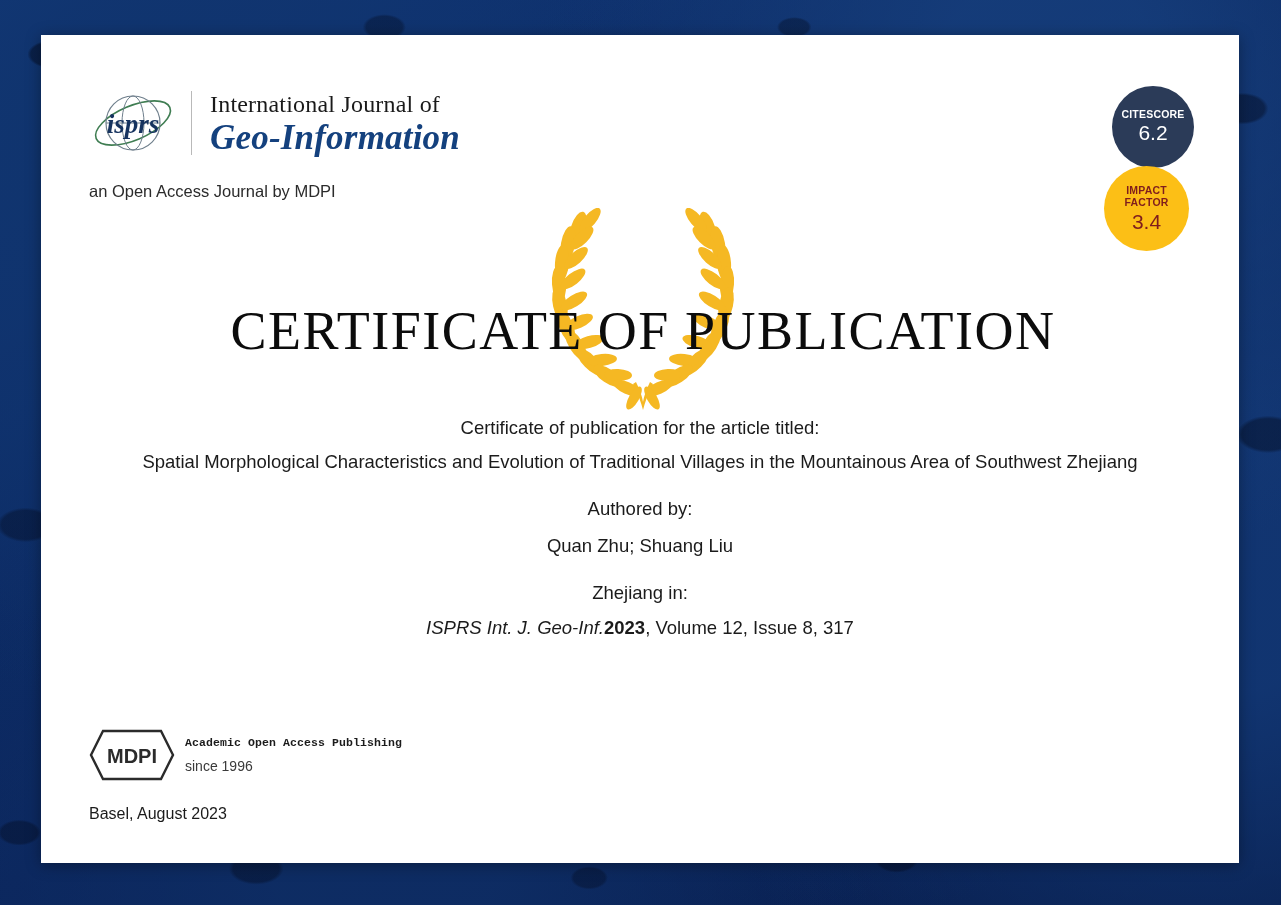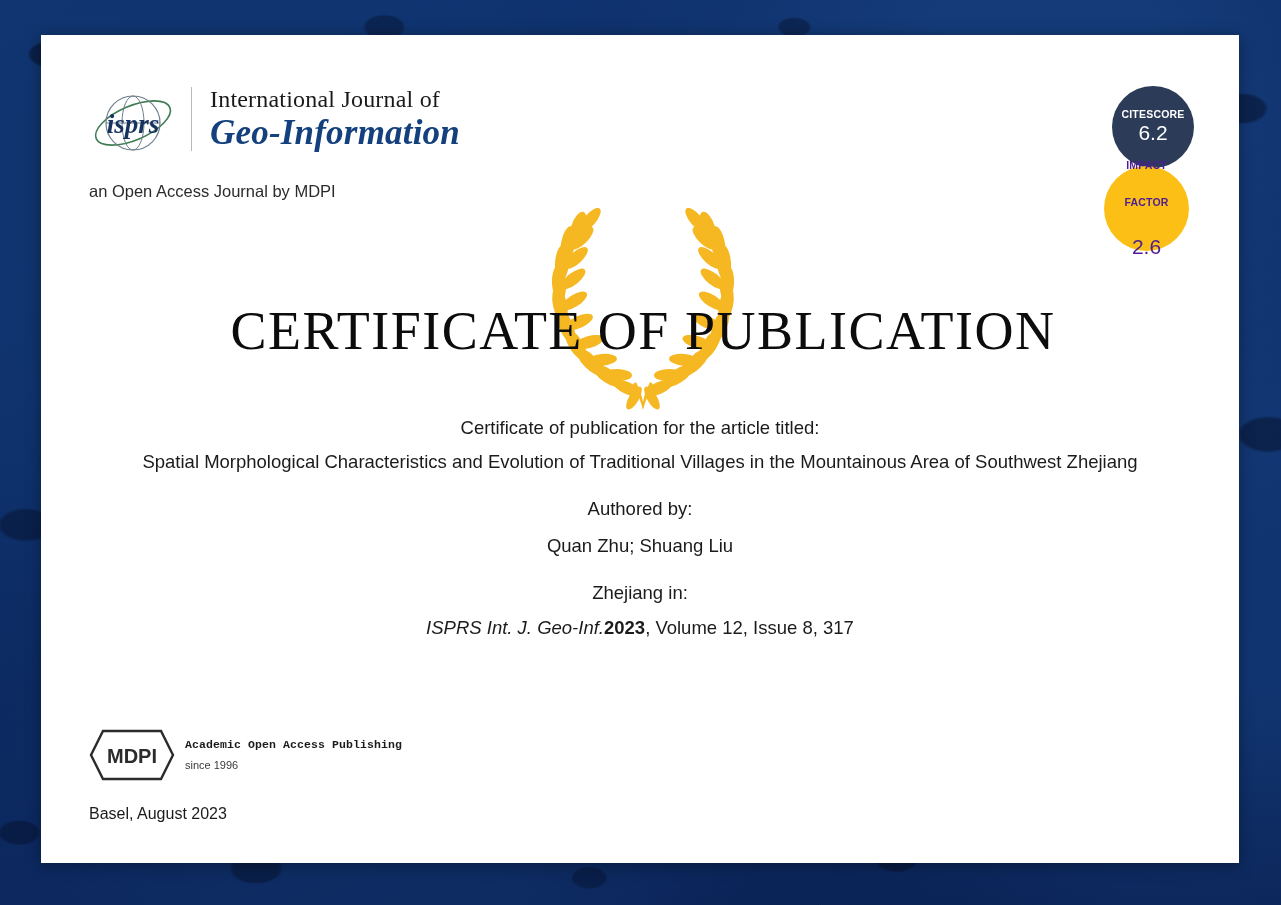--- a/index.html
+++ b/index.html
@@ -65,20 +65,21 @@
   .header {
     position: absolute;
     left: 0; top: 0; right: 0;
     height: 180px;
   }
   .journal-brand {
     position: absolute;
     left: 48px;
     top: 52px;
     display: flex;
+    align-items: center;
   }
   .isprs-logo {
     position: relative;
     width: 88px;
     height: 72px;
     flex: none;
   }
   .isprs-logo svg { display: block; }
   .brand-divider {
     width: 1px;
@@ -129,26 +130,25 @@
     justify-content: center;
     text-align: center;
     line-height: 1.05;
   }
   .badge-citescore {
     background: #2b3b58;
     color: #ffffff;
   }
   .badge-impact {
     background: #fcbf16;
-    color: #4c1d95;
+    color: #7f1d1d;
     margin-left: -8px;
     width: 85px;
     height: 85px;
     margin-top: -2px;
-    gap: 25px;
   }
   .badge-label {
     font-size: 10.5px;
     font-weight: bold;
     letter-spacing: 0.2px;
   }
   .badge-label.two-line { line-height: 1.15; }
   .badge-value {
     font-size: 21px;
     margin-top: 2px;
@@ -228,21 +228,21 @@
     line-height: 1.15;
   }
   .mdpi-tagline .t1 {
     font-size: 11.5px;
     font-weight: bold;
     color: #1b1b1b;
     letter-spacing: 0.1px;
     font-family: Liberation Mono, monospace;
   }
   .mdpi-tagline .t2 {
-    font-size: 11px;
+    font-size: 14px;
     color: #3a3a3a;
     margin-top: 8px;
   }
   .place-date {
     position: absolute;
     left: 48px;
     bottom: 40px;
     font-size: 16px;
     color: #1b1b1b;
   }
@@ -275,21 +275,21 @@
       <div class="open-access">an Open Access Journal by MDPI</div>
 
       <div class="badges">
         <div class="badge badge-citescore">
           <div class="badge-label">CITESCORE</div>
           <div class="badge-value">6.2</div>
         </div>
         <div class="badge badge-impact">
           <div class="badge-label two-line">IMPACT</div>
           <div class="badge-label two-line">FACTOR</div>
-          <div class="badge-value">2.6</div>
+          <div class="badge-value">3.4</div>
         </div>
       </div>
     </div>
 
     <div class="title-area">
       <div class="wreath">
         <svg width="210" height="208" viewBox="0 0 210 208" xmlns="http://www.w3.org/2000/svg">
           <g fill="#f5b823">
 
             <path d="M105,198 C60,188 22,150 18,100 C15,62 30,28 46,10 C42,40 40,70 48,100 C58,142 80,176 105,198 Z" opacity="0"></path>

